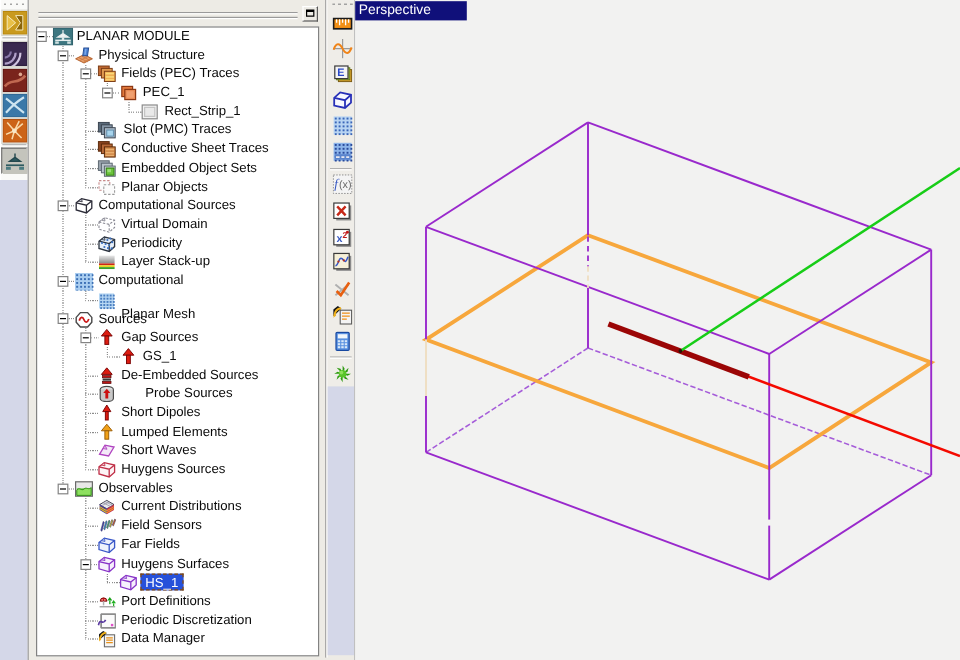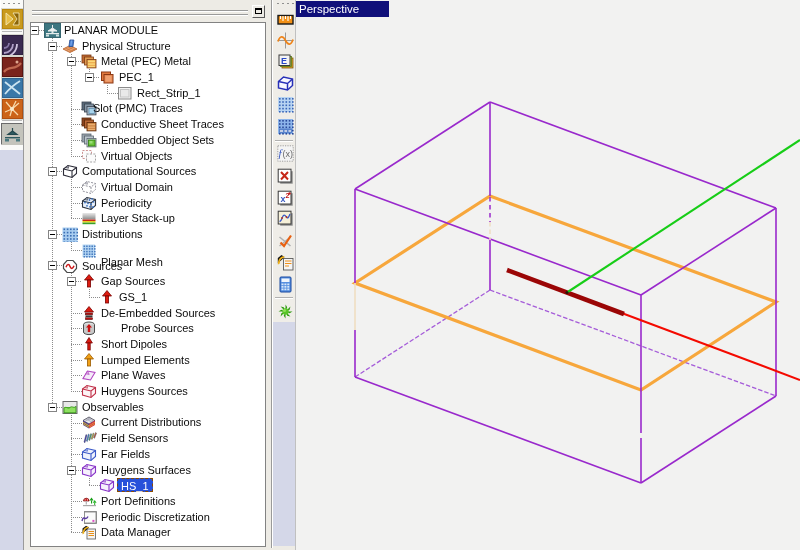--- a/index.html
+++ b/index.html
@@ -99,21 +99,21 @@
 <div class="doth" style="left:45px;top:38px;width:6px"></div>
 <div class="exp" style="left:36px;top:34px"></div>
 <div class="ticon" style="left:50px;top:31px"><svg width="16" height="15" viewBox="0 0 16 15">
         <rect x="1" y="1" width="9" height="8" fill="#c06a32" stroke="#7a3a14" stroke-width="0.8"></rect>
         <rect x="3.5" y="3" width="9" height="8" fill="#e09a50" stroke="#7a3a14" stroke-width="0.8"></rect>
         <rect x="6" y="5.4" width="9" height="8.5" fill="#efae52" stroke="#7a3a14" stroke-width="0.8"></rect>
         <rect x="7" y="6.6" width="7" height="1.4" fill="#f9d879"></rect>
         <rect x="7" y="9.4" width="7" height="1.4" fill="#f9d879"></rect>
         <rect x="7" y="12" width="7" height="1" fill="#f9d879"></rect>
       </svg></div>
-<div class="lbl" style="left:70px;top:31px;">Metal (PEC) Metal</div>
+<div class="lbl" style="left:70px;top:31px;">Fields (PEC) Traces</div>
 <div class="doth" style="left:63px;top:54px;width:6px"></div>
 <div class="exp" style="left:54px;top:50px"></div>
 <div class="ticon" style="left:68px;top:47px"><svg width="16" height="15" viewBox="0 0 16 15">
         <rect x="2.5" y="2" width="9" height="8.5" fill="#e2793d" stroke="#8c3814" stroke-width="1"></rect>
         <rect x="5" y="4.5" width="9" height="8.5" fill="#e78a55" stroke="#8c3814" stroke-width="1"></rect>
         <rect x="6.5" y="6" width="6" height="5.5" fill="#f0a070"></rect>
       </svg></div>
 <div class="lbl" style="left:88px;top:47px;font-weight:normal;">PEC_1</div>
 <div class="doth" style="left:76px;top:70px;width:11px"></div>
 <div class="ticon" style="left:86px;top:63px"><svg width="16" height="15" viewBox="0 0 16 15">
@@ -121,21 +121,21 @@
         <rect x="3.5" y="3.5" width="8.5" height="7.5" fill="#e9e9e9" stroke="#c4c4c4" stroke-width="1"></rect>
       </svg></div>
 <div class="lbl" style="left:106px;top:63px;">Rect_Strip_1</div>
 <div class="doth" style="left:40px;top:86px;width:11px"></div>
 <div class="ticon" style="left:50px;top:78px"><svg width="16" height="15" viewBox="0 0 16 15">
         <rect x="1" y="1" width="9" height="8" fill="#5a6a7a" stroke="#38424e" stroke-width="0.8"></rect>
         <rect x="3.5" y="3" width="9" height="8" fill="#8494a4" stroke="#38424e" stroke-width="0.8"></rect>
         <rect x="6" y="5.4" width="9" height="8.5" fill="#aab8c6" stroke="#38424e" stroke-width="0.8"></rect>
         <rect x="8" y="7.4" width="5.5" height="5" fill="#a8d4ec" stroke="#5888a8" stroke-width="0.7"></rect>
       </svg></div>
-<div class="lbl" style="left:62px;top:78px;text-align:right;">Slot (PMC) Traces</div>
+<div class="lbl" style="left:72px;top:78px;text-align:right;">Slot (PMC) Traces</div>
 <div class="doth" style="left:40px;top:101px;width:11px"></div>
 <div class="ticon" style="left:50px;top:94px"><svg width="16" height="15" viewBox="0 0 16 15">
         <rect x="1" y="1" width="9" height="8" fill="#8a4420" stroke="#5a2808" stroke-width="0.8"></rect>
         <rect x="3.5" y="3" width="9" height="8" fill="#b86838" stroke="#5a2808" stroke-width="0.8"></rect>
         <rect x="6" y="5.4" width="9" height="8.5" fill="#d08848" stroke="#5a2808" stroke-width="0.8"></rect>
         <rect x="7" y="7" width="7" height="1.2" fill="#eab070"></rect>
         <rect x="7" y="9.6" width="7" height="1.2" fill="#eab070"></rect>
         <rect x="7" y="12" width="7" height="1" fill="#eab070"></rect>
       </svg></div>
 <div class="lbl" style="left:70px;top:94px;">Conductive Sheet Traces</div>
@@ -146,21 +146,21 @@
         <rect x="6" y="5.4" width="9" height="8.5" fill="#d0d8de" stroke="#5a646e" stroke-width="0.8"></rect>
         <rect x="7.5" y="7" width="6.5" height="6" fill="#6cc43c" stroke="#2e7a10" stroke-width="0.8"></rect>
         <rect x="8.5" y="8" width="3" height="2.5" fill="#9ade78"></rect>
       </svg></div>
 <div class="lbl" style="left:70px;top:110px;">Embedded Object Sets</div>
 <div class="doth" style="left:40px;top:133px;width:11px"></div>
 <div class="ticon" style="left:50px;top:126px"><svg width="16" height="15" viewBox="0 0 16 15">
         <rect x="1.5" y="1.5" width="9" height="8" fill="#fbfbfb" stroke="#c78888" stroke-width="0.9" stroke-dasharray="2 1.4"></rect>
         <rect x="5.5" y="5" width="9" height="8" fill="#fbfbfb" stroke="#9a9a9a" stroke-width="0.9" stroke-dasharray="2 1.4"></rect>
       </svg></div>
-<div class="lbl" style="left:70px;top:126px;">Virtual Objects</div>
+<div class="lbl" style="left:70px;top:126px;">Planar Objects</div>
 <div class="doth" style="left:26px;top:148px;width:6px"></div>
 <div class="exp" style="left:17px;top:144px"></div>
 <div class="ticon" style="left:31px;top:141px"><svg width="16" height="15" viewBox="0 0 16 15">
         <path d="M1.5 5 L6 1.5 L14.5 3.5 L14.5 9.5 L10 13.5 L1.5 11 Z" fill="#ffffff" stroke="#2c2c38" stroke-width="1.1"></path>
         <path d="M1.5 5 L10 7 L14.5 3.5 M10 7 L10 13.5" fill="none" stroke="#2c2c38" stroke-width="1.1"></path>
         <path d="M6 1.5 L3.5 3.5 L6.5 4.2 Z" fill="#c8c8d4" stroke="#2c2c38" stroke-width="0.7"></path>
       </svg></div>
 <div class="lbl" style="left:51px;top:141px;">Computational Sources</div>
 <div class="doth" style="left:40px;top:164px;width:11px"></div>
 <div class="ticon" style="left:50px;top:157px"><svg width="16" height="15" viewBox="0 0 16 15">
@@ -224,21 +224,21 @@
         <rect x="4.8" y="11.2" width="1.6" height="1.6" fill="#3a6eb4"></rect>
         <rect x="8.0" y="11.2" width="1.6" height="1.6" fill="#3a6eb4"></rect>
         <rect x="11.2" y="11.2" width="1.6" height="1.6" fill="#3a6eb4"></rect>
         <rect x="14.5" y="11.2" width="1.6" height="1.6" fill="#3a6eb4"></rect>
         <rect x="1.5" y="14.5" width="1.6" height="1.6" fill="#3a6eb4"></rect>
         <rect x="4.8" y="14.5" width="1.6" height="1.6" fill="#3a6eb4"></rect>
         <rect x="8.0" y="14.5" width="1.6" height="1.6" fill="#3a6eb4"></rect>
         <rect x="11.2" y="14.5" width="1.6" height="1.6" fill="#3a6eb4"></rect>
         <rect x="14.5" y="14.5" width="1.6" height="1.6" fill="#3a6eb4"></rect>
       </svg></div>
-<div class="lbl" style="left:51px;top:204px;">Distributions</div>
+<div class="lbl" style="left:51px;top:204px;">Computational</div>
 <div class="doth" style="left:40px;top:227px;width:11px"></div>
 <div class="ticon" style="left:50px;top:220px"><svg width="16" height="15" viewBox="0 0 16 15">
         <rect x="1.5" y="1.5" width="12.5" height="12.5" fill="#b8d8f4"></rect>
         <rect x="2.5" y="2.5" width="1.6" height="1.6" fill="#4a7ec0"></rect>
         <rect x="5.1" y="2.5" width="1.6" height="1.6" fill="#4a7ec0"></rect>
         <rect x="7.8" y="2.5" width="1.6" height="1.6" fill="#4a7ec0"></rect>
         <rect x="10.4" y="2.5" width="1.6" height="1.6" fill="#4a7ec0"></rect>
         <rect x="13.0" y="2.5" width="1.6" height="1.6" fill="#4a7ec0"></rect>
         <rect x="2.5" y="5.1" width="1.6" height="1.6" fill="#4a7ec0"></rect>
         <rect x="5.1" y="5.1" width="1.6" height="1.6" fill="#4a7ec0"></rect>
@@ -307,21 +307,21 @@
 <div class="ticon" style="left:50px;top:330px"><svg width="16" height="15" viewBox="0 0 16 15">
         <path d="M8 0.5 L12.5 6.0 L3.5 6.0 Z" fill="#f0a018" stroke="#9a5c04" stroke-width="0.8"></path>
         <rect x="6.4" y="6.0" width="3.2" height="7.0" fill="#f0a018" stroke="#9a5c04" stroke-width="0.8"></rect>
       </svg></div>
 <div class="lbl" style="left:70px;top:330px;">Lumped Elements</div>
 <div class="doth" style="left:40px;top:352px;width:11px"></div>
 <div class="ticon" style="left:50px;top:345px"><svg width="16" height="15" viewBox="0 0 16 15">
         <path d="M2 10.5 L6.5 3 L14 4.5 L9.5 12 Z" fill="#f4eaf8" stroke="#b044c0" stroke-width="1.1"></path>
         <path d="M6.5 3 L4.8 5.8 L8.2 6.4 Z" fill="#dcb0e4" stroke="#b044c0" stroke-width="0.7"></path>
       </svg></div>
-<div class="lbl" style="left:70px;top:345px;">Plane Waves</div>
+<div class="lbl" style="left:70px;top:345px;">Short Waves</div>
 <div class="doth" style="left:40px;top:368px;width:11px"></div>
 <div class="ticon" style="left:50px;top:361px"><svg width="16" height="15" viewBox="0 0 16 15">
         <path d="M1.5 5 L6 1.5 L14.5 3.5 L14.5 9.5 L10 13.5 L1.5 11 Z" fill="#fdf4f6" stroke="#c03048" stroke-width="1.1"></path>
         <path d="M1.5 5 L10 7 L14.5 3.5 M10 7 L10 13.5" fill="none" stroke="#c03048" stroke-width="1.1"></path>
         <path d="M6 1.5 L3.5 3.5 L6.5 4.2 Z" fill="#f0c8d0" stroke="#c03048" stroke-width="0.7"></path>
       </svg></div>
 <div class="lbl" style="left:70px;top:361px;">Huygens Sources</div>
 <div class="doth" style="left:26px;top:384px;width:6px"></div>
 <div class="exp" style="left:17px;top:380px"></div>
 <div class="ticon" style="left:31px;top:377px"><svg width="16" height="15" viewBox="0 0 16 15">

